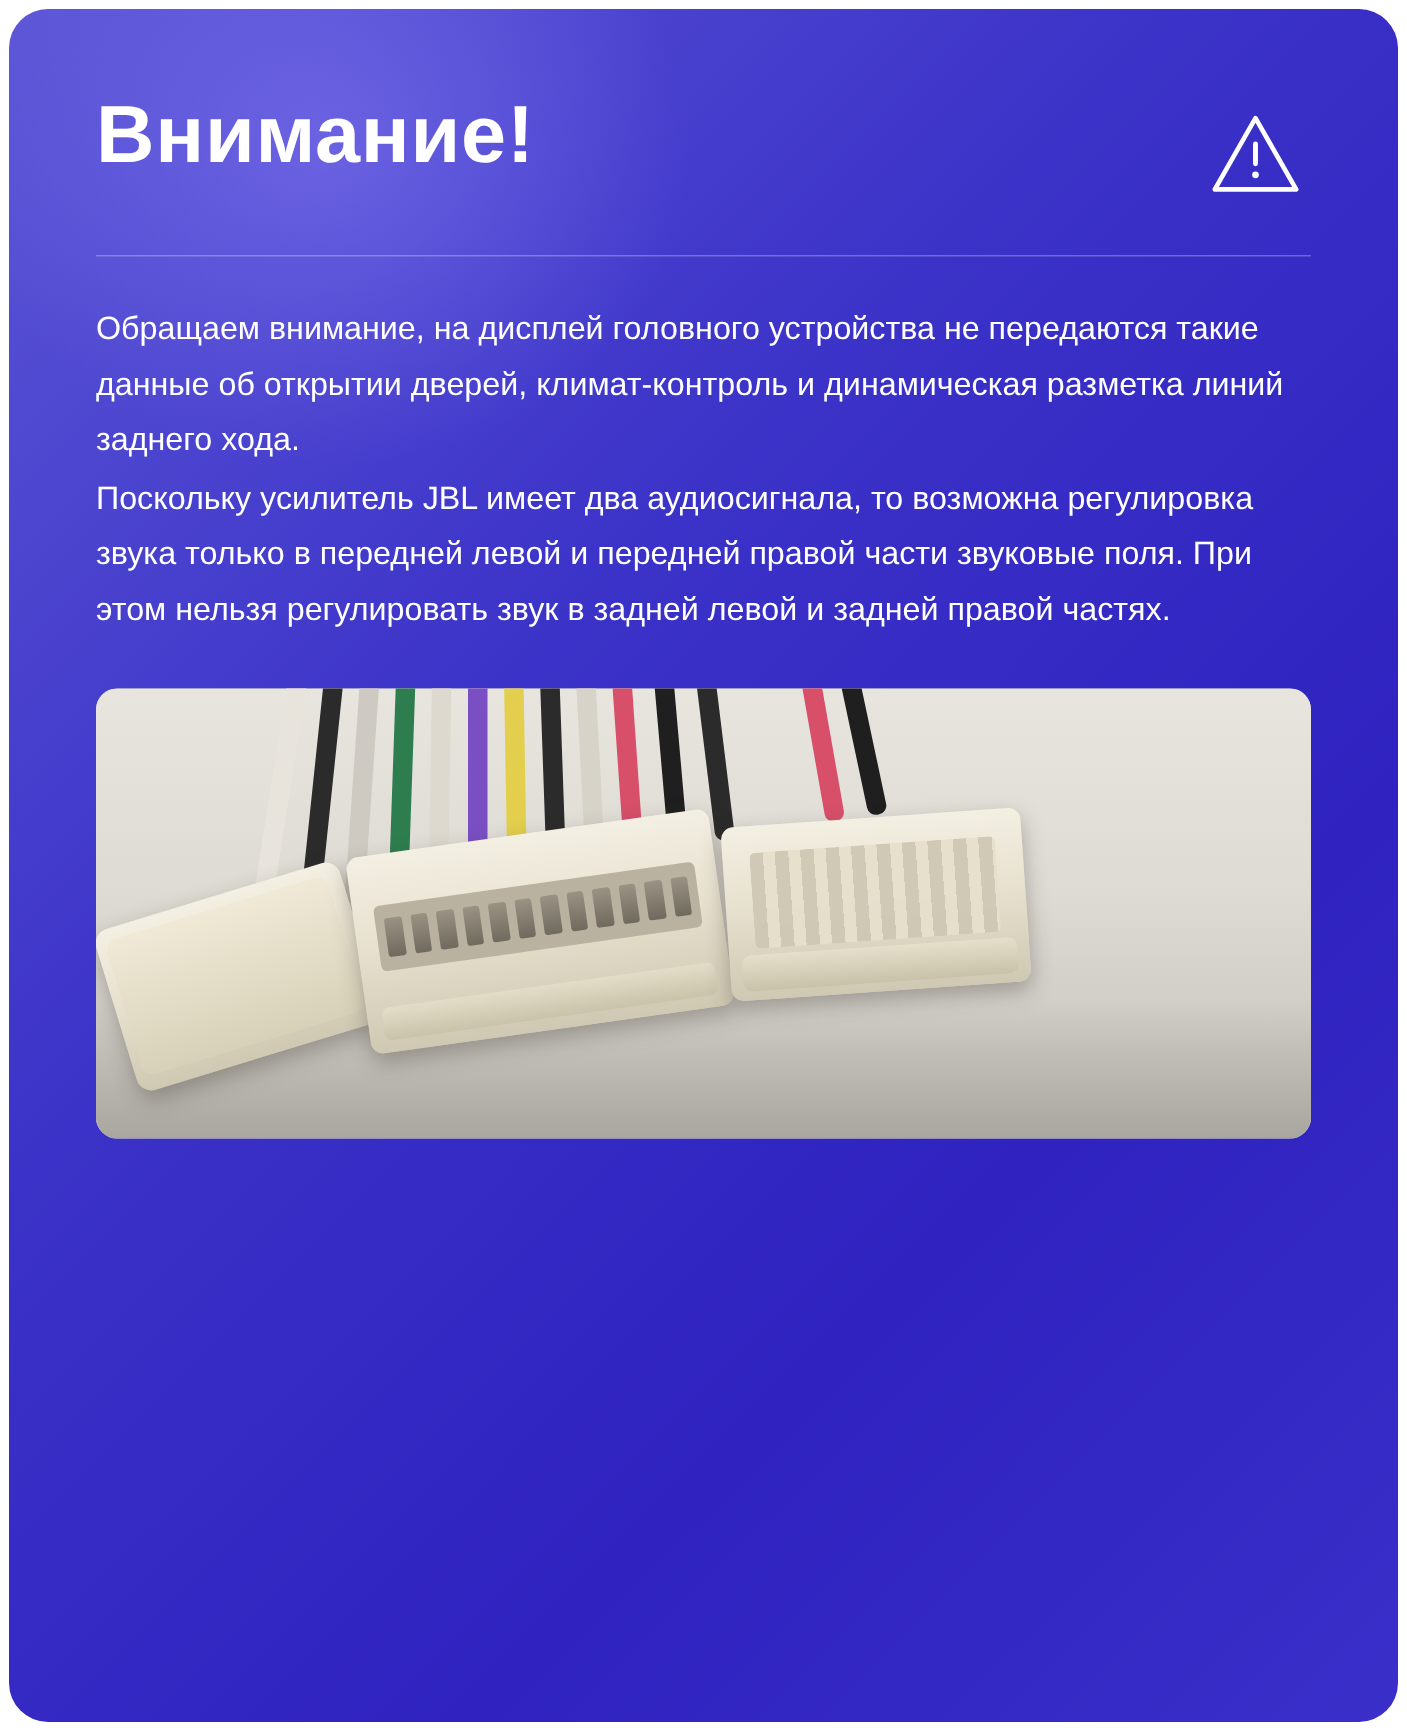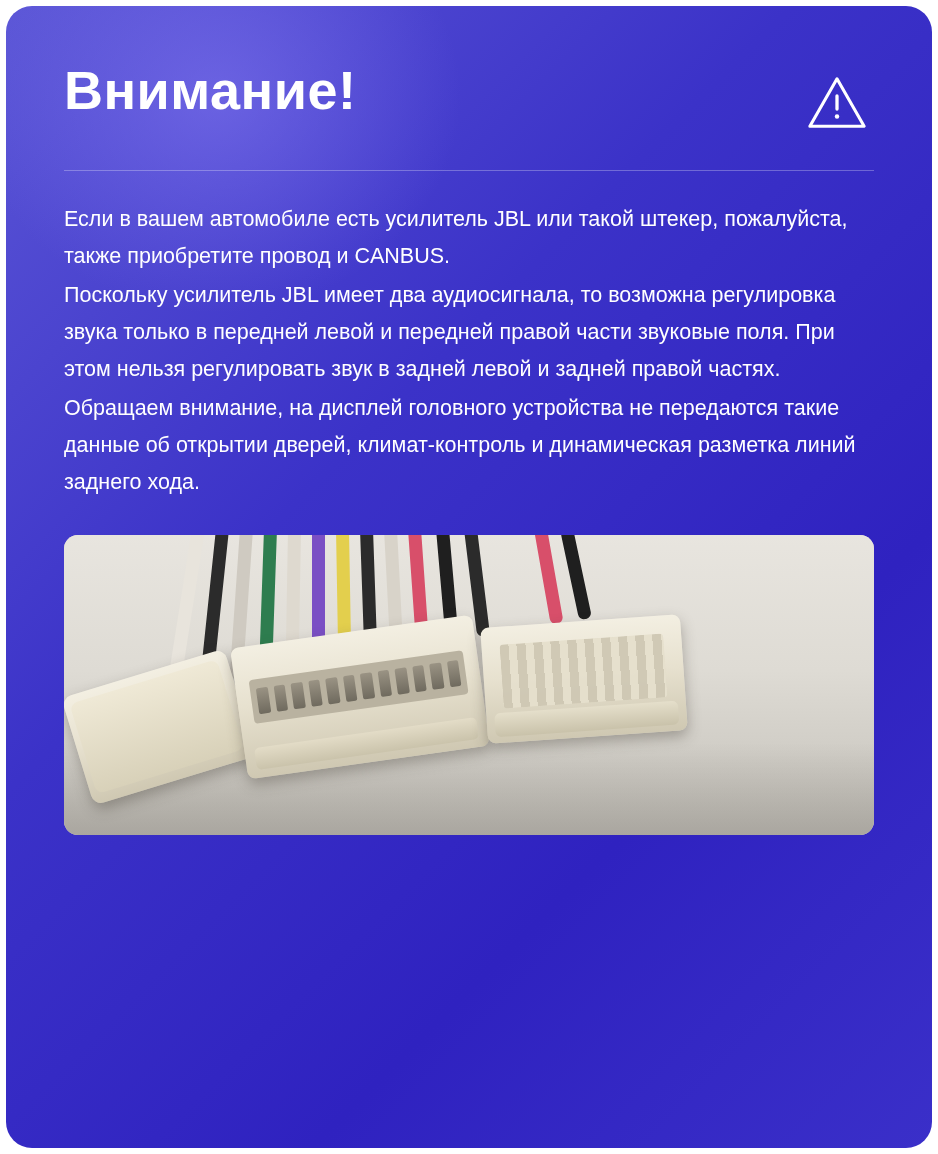--- a/index.html
+++ b/index.html
@@ -217,23 +217,22 @@
         <svg class="warn-icon" viewBox="0 0 64 64">
           <path d="M32 7 L60 56 H4 Z" fill="none" stroke="#ffffff" stroke-width="3.2" stroke-linejoin="round"></path>
           <rect x="30.3" y="23" width="3.4" height="17" rx="1.7" fill="#ffffff"></rect>
           <circle cx="32" cy="46" r="2.3" fill="#ffffff"></circle>
         </svg>
       </div>
 
       <div class="divider"></div>
 
       <div class="body-text">
-        <p class="para">Если в вашем автомобиле есть усилитель JBL или такой штекер, пожалуйста, также приобретите провод и CANBUS.</p>
+        <p class="para">Обращаем внимание, на дисплей головного устройства не передаются такие данные об открытии дверей, климат-контроль и динамическая разметка линий заднего хода.</p>
         <p class="para">Поскольку усилитель JBL имеет два аудиосигнала, то возможна регулировка звука только в передней левой и передней правой части звуковые поля. При этом нельзя регулировать звук в задней левой и задней правой частях.</p>
-        <p class="para">Обращаем внимание, на дисплей головного устройства не передаются такие данные об открытии дверей, климат-контроль и динамическая разметка линий заднего хода.</p>
       </div>
 
       <div class="photo">
         <div class="bg"></div>
 
         <div class="wire" style="left:128px; height:150px; background:#e8e4dc; transform:rotate(9deg);"></div>
         <div class="wire" style="left:152px; height:160px; background:#2b2b2b; transform:rotate(6deg);"></div>
         <div class="wire" style="left:176px; height:150px; background:#cfcac1; transform:rotate(4deg);"></div>
         <div class="wire" style="left:200px; height:140px; background:#2e7d4f; transform:rotate(2deg);"></div>
         <div class="wire" style="left:224px; height:140px; background:#ded9cf; transform:rotate(1deg);"></div>

